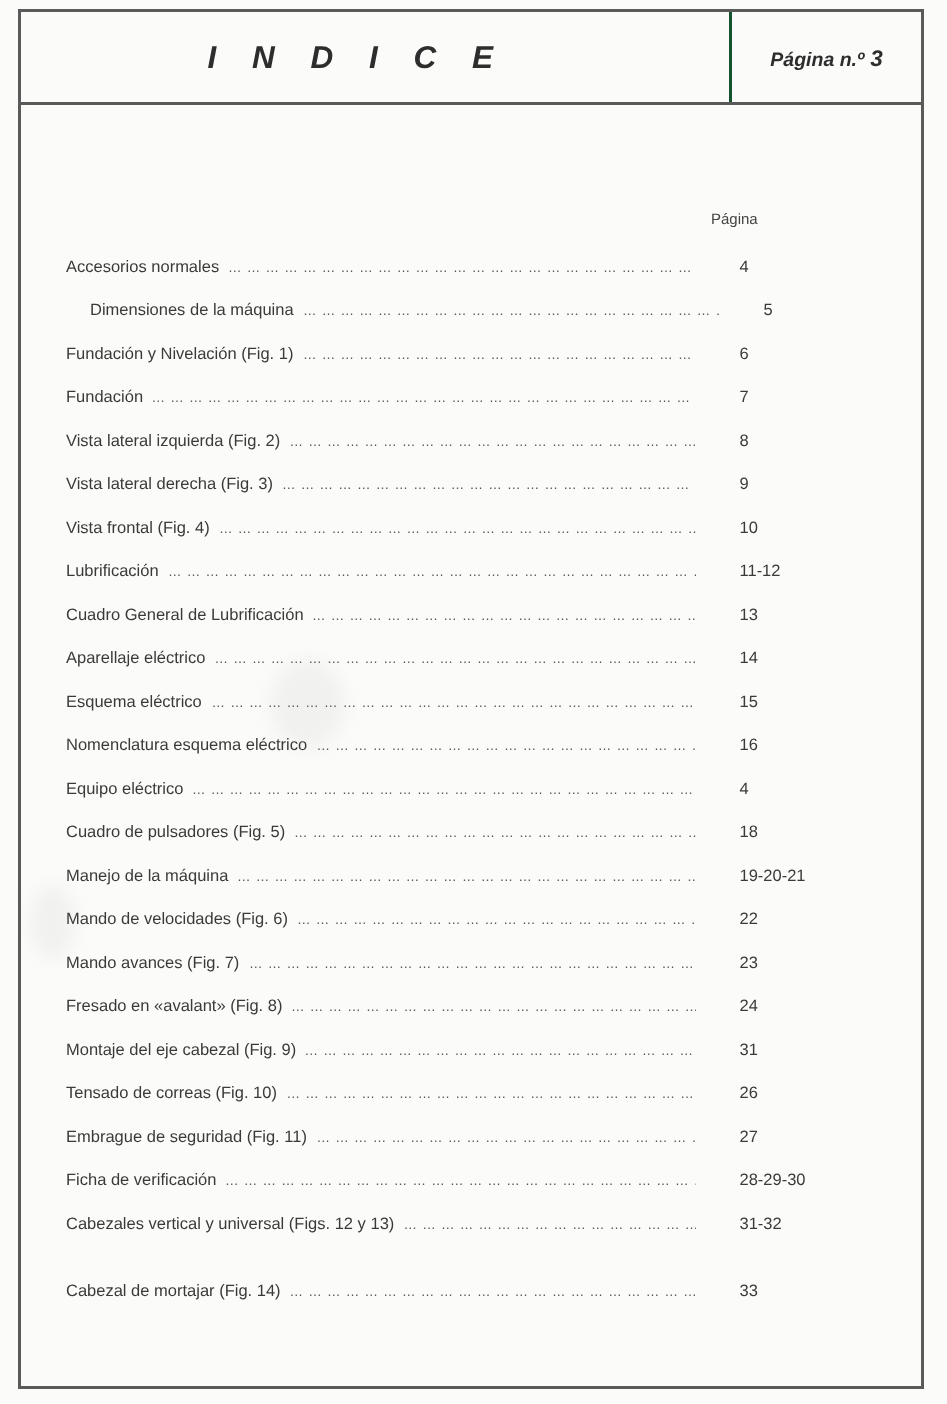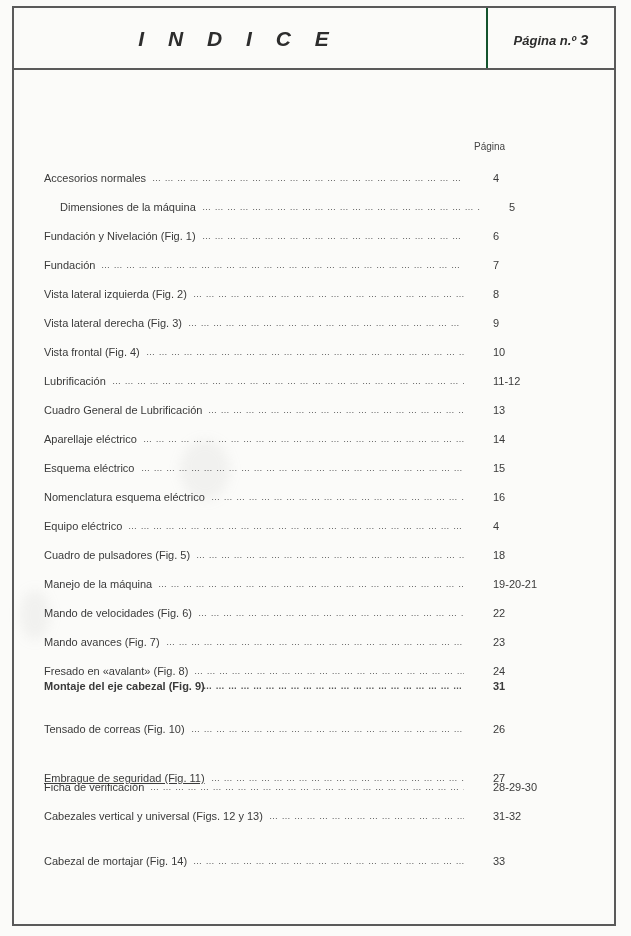--- a/index.html
+++ b/index.html
@@ -153,31 +153,31 @@
     <div class="row" style="top: 464px;">
       <span class="label">Mando avances (Fig. 7)</span>
       <span class="dots" style="left: 122px; width: 298px;">… … … … … … … … … … … … … … … … … … … … … … … … … … … … … … … … … … … … … … … … … … … … … … … … … … … … … … … … … … … … </span>
       <span class="pg">23</span>
     </div>
     <div class="row" style="top: 493px;">
       <span class="label">Fresado en «avalant» (Fig. 8)</span>
       <span class="dots" style="left: 150px; width: 270px;">… … … … … … … … … … … … … … … … … … … … … … … … … … … … … … … … … … … … … … … … … … … … … … … … … … … … … … … … … … … … </span>
       <span class="pg">24</span>
     </div>
-    <div class="row" style="top: 508px; font-weight: bold;">
+    <div class="row" style="top: 522px;">
       <span class="label">Montaje del eje cabezal (Fig. 9)</span>
       <span class="dots" style="left: 159px; width: 261px;">… … … … … … … … … … … … … … … … … … … … … … … … … … … … … … … … … … … … … … … … … … … … … … … … … … … … … … … … … … … … </span>
       <span class="pg">31</span>
     </div>
     <div class="row" style="top: 551px;">
       <span class="label">Tensado de correas (Fig. 10)</span>
       <span class="dots" style="left: 147px; width: 273px;">… … … … … … … … … … … … … … … … … … … … … … … … … … … … … … … … … … … … … … … … … … … … … … … … … … … … … … … … … … … … </span>
       <span class="pg">26</span>
     </div>
-    <div class="row" style="top: 600px; text-decoration: underline;">
+    <div class="row" style="top: 580px;">
       <span class="label">Embrague de seguridad (Fig. 11)</span>
       <span class="dots" style="left: 167px; width: 253px;">… … … … … … … … … … … … … … … … … … … … … … … … … … … … … … … … … … … … … … … … … … … … … … … … … … … … … … … … … … … … </span>
       <span class="pg">27</span>
     </div>
     <div class="row" style="top: 609px;">
       <span class="label">Ficha de verificación</span>
       <span class="dots" style="left: 106px; width: 314px;">… … … … … … … … … … … … … … … … … … … … … … … … … … … … … … … … … … … … … … … … … … … … … … … … … … … … … … … … … … … … </span>
       <span class="pg">28-29-30</span>
     </div>
     <div class="row" style="top: 638px;">

